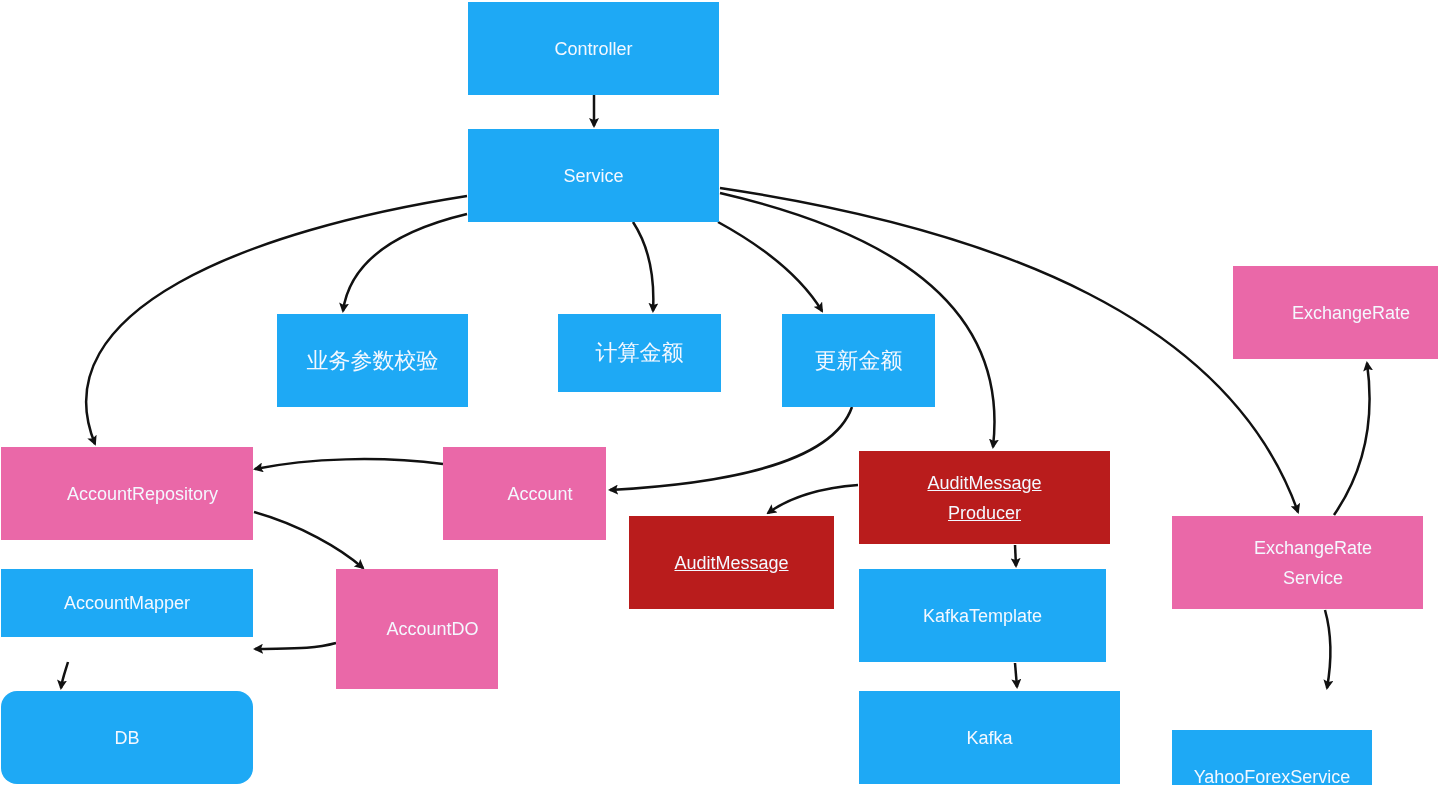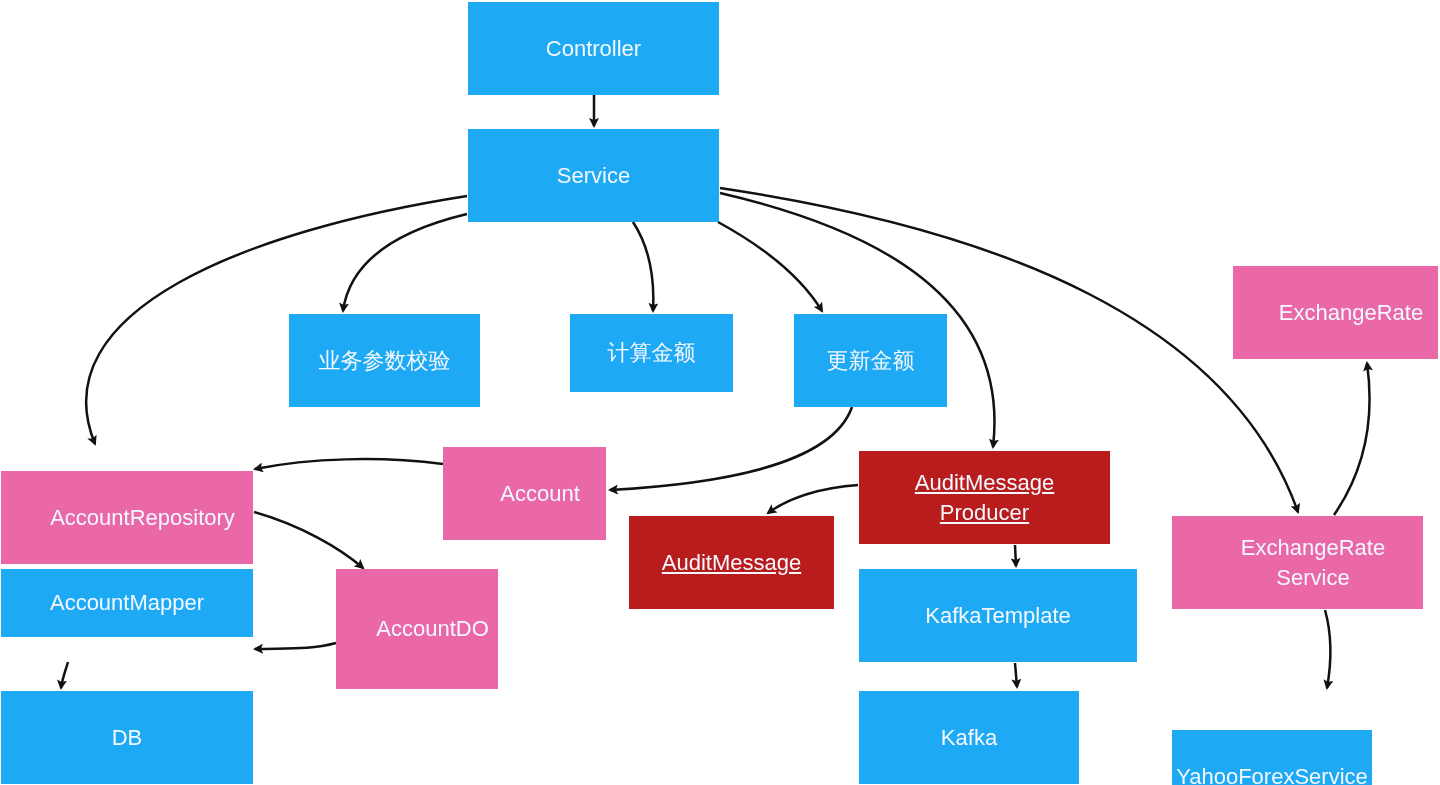--- a/index.html
+++ b/index.html
@@ -1,24 +1,24 @@
 <!DOCTYPE html>
 <html><head>
 <meta charset="utf-8">
 <style>
   html, body { margin:0; padding:0; background:#ffffff; }
   body { width:1440px; height:785px; position:relative; overflow:hidden;
          font-family:"Liberation Sans", "DejaVu Sans", sans-serif; }
   .node { position:absolute; display:flex; align-items:center; justify-content:center;
-          text-align:center; color:#f4f8ff; font-size:22px; line-height:30px; box-sizing:border-box; }
+          text-align:center; color:#f4f8ff; font-size:18px; line-height:30px; box-sizing:border-box; }
   .node span { white-space:pre-line; }
   .blue { background:#1ea9f5; }
   .pink { background:#ea68a8;padding-left:31px; }
   .green { background:#b91c1c;text-decoration:underline; }
-  .cn { font-family:"DejaVu Sans", sans-serif; font-size:22px;margin-left:12px; }
+  .cn { font-family:"DejaVu Sans", sans-serif; font-size:22px; }
   svg#edges { position:absolute; left:0; top:0; width:1440px; height:785px; pointer-events:none; }
 </style>
 </head>
 <body>
 
 <svg id="edges" viewBox="0 0 1440 785">
   <defs>
     <marker id="arr" markerWidth="10" markerHeight="10" refX="8" refY="5" orient="auto" markerUnits="userSpaceOnUse">
       <path d="M0,0 L10,5 L0,10 L2,5 Z" fill="#111"></path>
     </marker>
@@ -58,21 +58,21 @@
   <span>计算金额</span>
   </div>
 <div class="node blue cn" style="left:782px;top:314px;width:153px;height:93px;">
   <span>更新金额</span>
   </div>
 
 <div class="node pink" style="left:1233px;top:266px;width:205px;height:93px;">
   <span>ExchangeRate</span>
   </div>
 
-<div class="node pink" style="left:1px;top:447px;width:252px;height:93px;margin-top:24px;">
+<div class="node pink" style="left:1px;top:447px;width:252px;height:93px;">
   <span>AccountRepository</span>
   </div>
 <div class="node pink" style="left:443px;top:447px;width:163px;height:93px;">
   <span>Account</span>
   </div>
 <div class="node green" style="left:859px;top:451px;width:251px;height:93px;">
   <span>AuditMessage
 Producer</span>
   </div>
 
@@ -83,25 +83,25 @@
   <span>ExchangeRate
 Service</span>
   </div>
 
 <div class="node blue" style="left:1px;top:569px;width:252px;height:68px;">
   <span>AccountMapper</span>
   </div>
 <div class="node pink" style="left:336px;top:569px;width:162px;height:120px;">
   <span>AccountDO</span>
   </div>
-<div class="node blue" style="left:859px;top:569px;width:278px;height:93px;">
+<div class="node blue" style="left:859px;top:569px;width:247px;height:93px;">
   <span>KafkaTemplate</span>
   </div>
 
-<div class="node blue" style="left:1px;top:691px;width:252px;height:93px;">
+<div class="node blue" style="left:1px;top:691px;width:252px;height:93px;border-radius:16px;">
   <span>DB</span>
   </div>
-<div class="node blue" style="left:859px;top:691px;width:220px;height:93px;">
+<div class="node blue" style="left:859px;top:691px;width:261px;height:93px;">
   <span>Kafka</span>
   </div>
 <div class="node blue" style="left:1172px;top:730px;width:200px;height:93px;">
   <span>YahooForexService</span>
   </div>
 
 </body></html>

